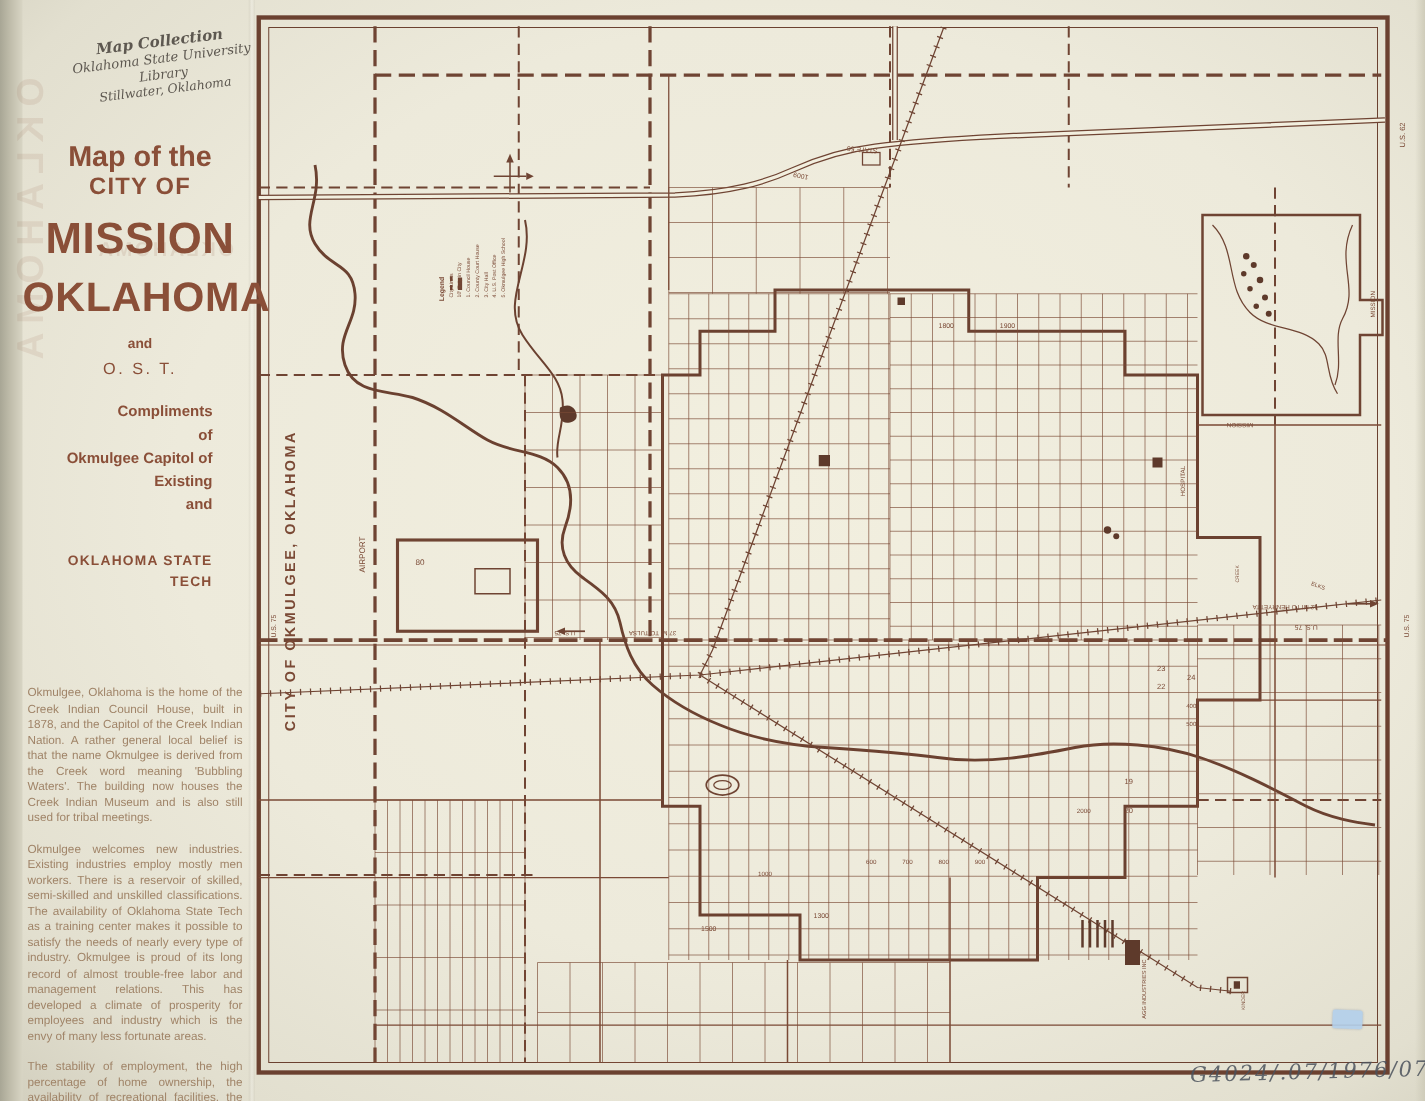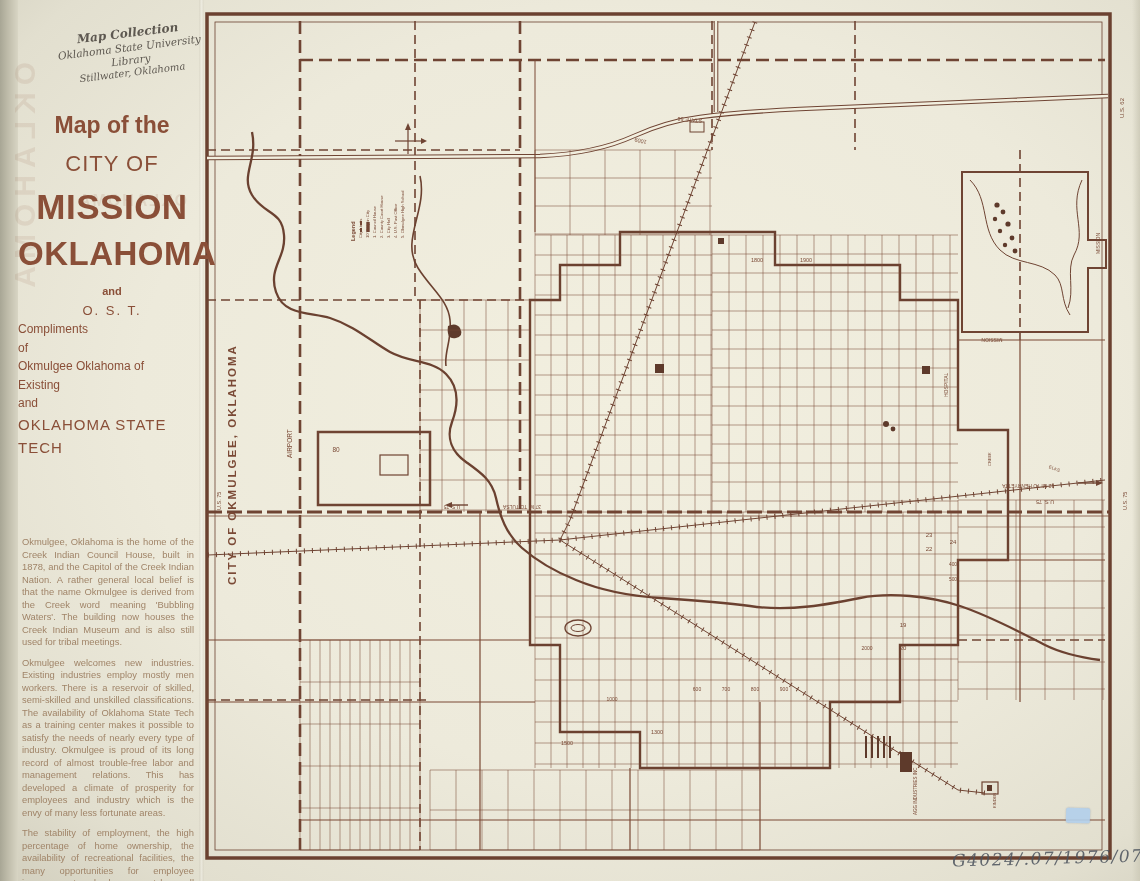--- a/index.html
+++ b/index.html
@@ -22,31 +22,31 @@
   .stamp .s1{font-size:12px;font-weight:bold;}
   .stamp .s2{font-size:10.5px;}
   .stamp .s3{font-size:10px;}
   .wm-v{position:absolute;left:-10px;top:62px;writing-mode:vertical-rl;
     transform:scaleX(-1);font-weight:bold;font-size:30px;letter-spacing:7px;
     color:#8a5038;opacity:.10;}
   .wm-h{position:absolute;left:44px;top:192px;transform:scaleX(-1);
     font-weight:bold;font-size:16px;letter-spacing:2px;color:#8a5038;opacity:.12;width:140px;text-align:center;}
   .titleblock{position:absolute;left:0;top:112px;width:188px;text-align:center;color:#8a4f38;}
   .t1{font-size:23px;font-weight:bold;}
-  .t2{font-size:22px;font-weight:normal;margin-top:12px;letter-spacing:1px;}
+  .t2{font-size:19px;font-weight:bold;margin-top:0;letter-spacing:1px;}
   .t3{font-size:35px;font-weight:bold;margin-top:10px;letter-spacing:.5px;}
   .t4{font-size:33px;font-weight:bold;margin-top:8px;letter-spacing:.5px;}
   .t5{font-size:11px;font-weight:bold;margin-top:12px;}
   .t6{font-size:13px;font-weight:normal;margin-top:6px;letter-spacing:2px;}
-  .compliments{position:absolute;left:0;top:320px;width:152px;text-align:left;
-    color:#8a4f38;font-size:12px;font-weight:normal;line-height:1.55;}
-  .compliments .big{font-size:15px;letter-spacing:1px;}
+  .compliments{position:absolute;left:0;top:320px;width:152px;text-align:right;
+    color:#8a4f38;font-size:12px;font-weight:bold;line-height:1.55;}
+  .compliments .big{font-size:11px;letter-spacing:1px;margin-top:28px;}
   .paras{position:absolute;left:4px;top:536px;width:172px;color:#a08468;
     font-size:9.4px;line-height:1.33;text-align:justify;}
-  .paras p{margin:0 0 8px 0;}
+  .paras p{margin:12px 0 8px 0;}
   .callnumber{position:absolute;left:952px;top:848px;color:#4b525c;opacity:.85;
     font-family:"DejaVu Serif",serif;font-style:italic;font-size:17px;
     letter-spacing:1.5px;transform:rotate(-1.5deg);}
   .sticker{position:absolute;left:1066px;top:808px;width:24px;height:15px;
     background:#b3d0ec;border-radius:2px;transform:rotate(2deg);opacity:.9;
     box-shadow:0 0 2px rgba(80,100,140,.4);}
   
   .bd{stroke:#6b4130;fill:none;}
   .grid{stroke:#7a4935;stroke-width:.7;opacity:.75;}
   .road{stroke:#7a4935;fill:none;}
@@ -424,21 +424,21 @@
       <div class="t1">Map of the</div>
       <div class="t2">CITY OF</div>
       <div class="t3">MISSION</div>
       <div class="t4">OKLAHOMA</div>
       <div class="t5">and</div>
       <div class="t6">O. S. T.</div>
     </div>
     <div class="compliments">
       <div>Compliments</div>
       <div>of</div>
-      <div>Okmulgee Oklahoma of</div>
+      <div>Okmulgee Capitol of</div>
       <div>Existing</div>
       <div>and</div>
       <div class="big">OKLAHOMA STATE TECH</div>
     </div>
     <div class="paras">
       <p>Okmulgee, Oklahoma is the home of the Creek Indian Council House, built in 1878, and the Capitol of the Creek Indian Nation. A rather general local belief is that the name Okmulgee is derived from the Creek word meaning 'Bubbling Waters'. The building now houses the Creek Indian Museum and is also still used for tribal meetings.</p>
       <p>Okmulgee welcomes new industries. Existing industries employ mostly men workers. There is a reservoir of skilled, semi-skilled and unskilled classifications. The availability of Oklahoma State Tech as a training center makes it possible to satisfy the needs of nearly every type of industry. Okmulgee is proud of its long record of almost trouble-free labor and management relations. This has developed a climate of prosperity for employees and industry which is the envy of many less fortunate areas.</p>
       <p>The stability of employment, the high percentage of home ownership, the availability of recreational facilities, the many opportunities for employee improvement and advancement have all resulted in the development of Okmulgee.</p>
 
     </div>

